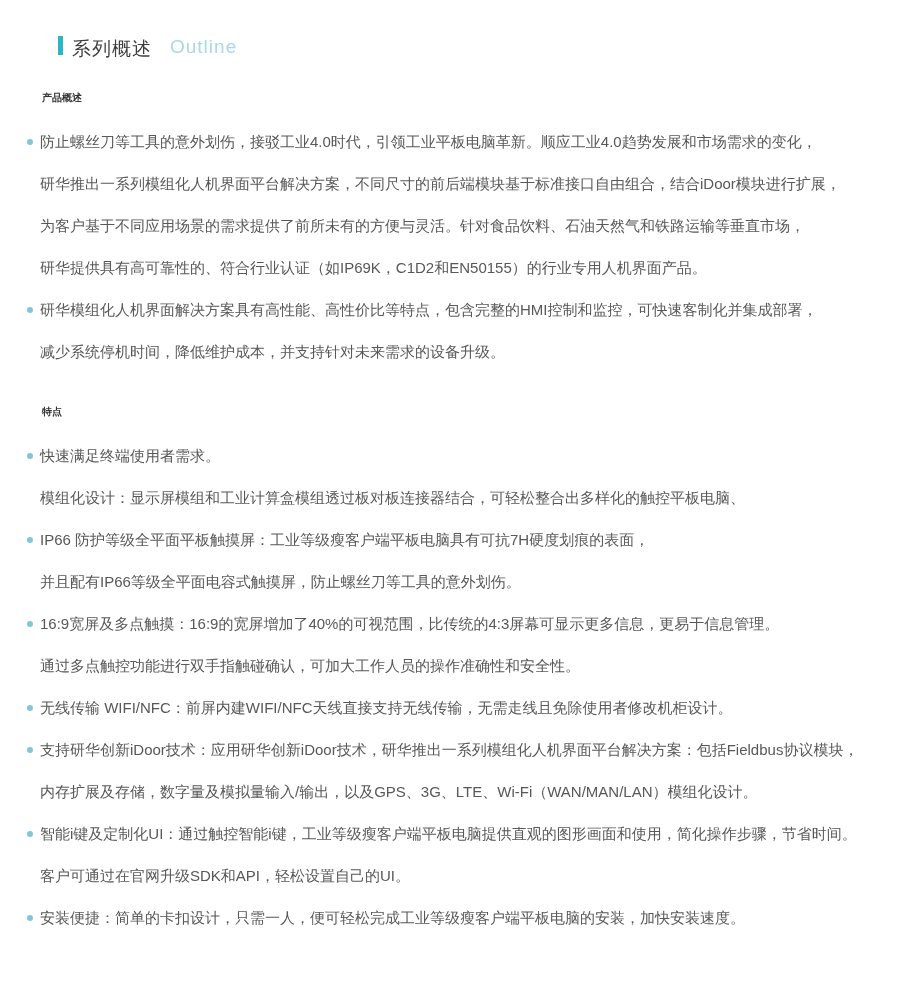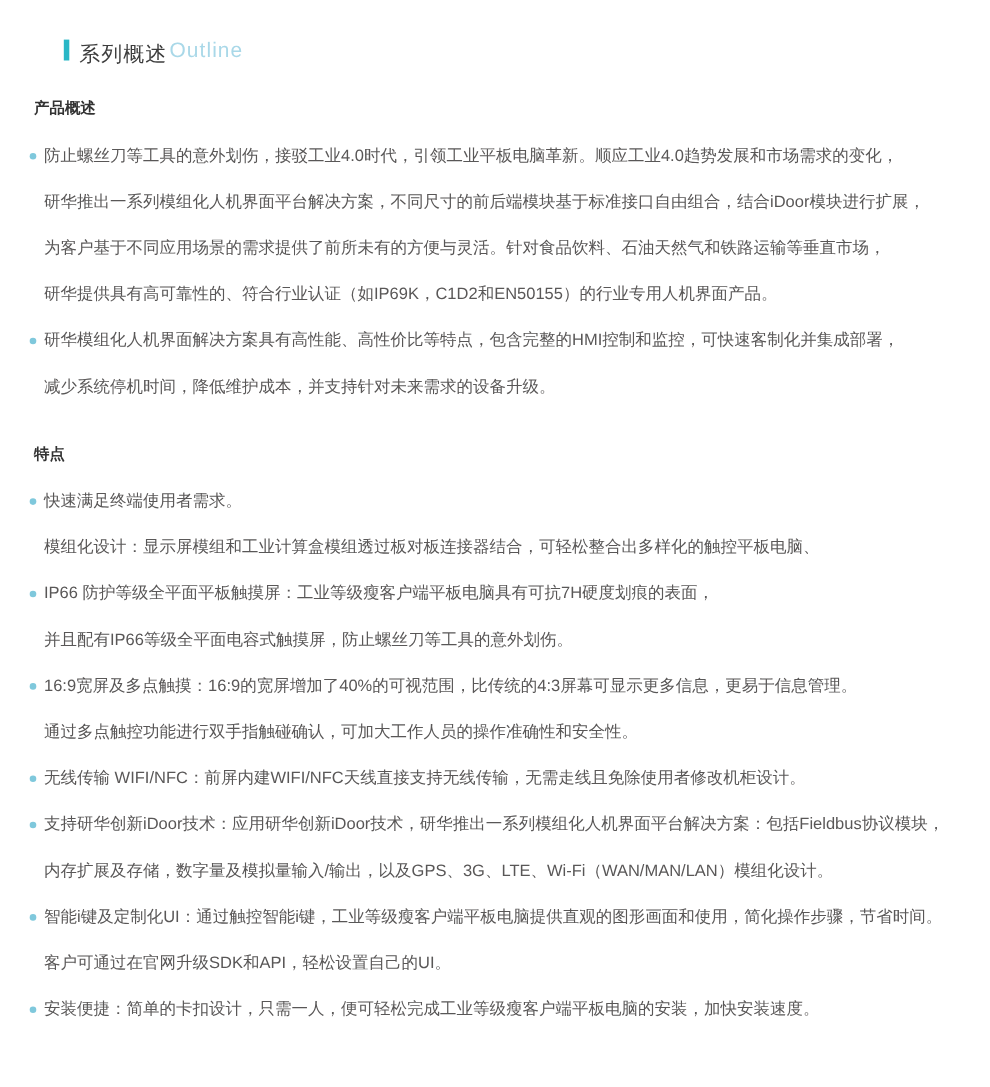--- a/index.html
+++ b/index.html
@@ -34,29 +34,29 @@
   .title-zh {
     font-size: 19px;
     font-weight: 500;
     color: #3d3d3d;
     letter-spacing: 1px;
   }
   .title-en {
     font-size: 19px;
     font-weight: 400;
     color: var(--title-en, #A9D8E8);
-    margin-left: 2px;
+    margin-left: 18px;
     letter-spacing: 1px;
   }
   
   .section-heading {
-    font-size: 14px;
+    font-size: 10px;
     font-weight: bold;
     color: #333333;
-    margin: 4px;
+    margin: 15px;
     padding: 0;
     line-height: 16px;
   }
   .heading-overview { margin-top: 32px; }
   .heading-features { margin-top: 31px; }
   .bullet-list {
     margin-top: 15px;
   }
   
   .bullet-item {

